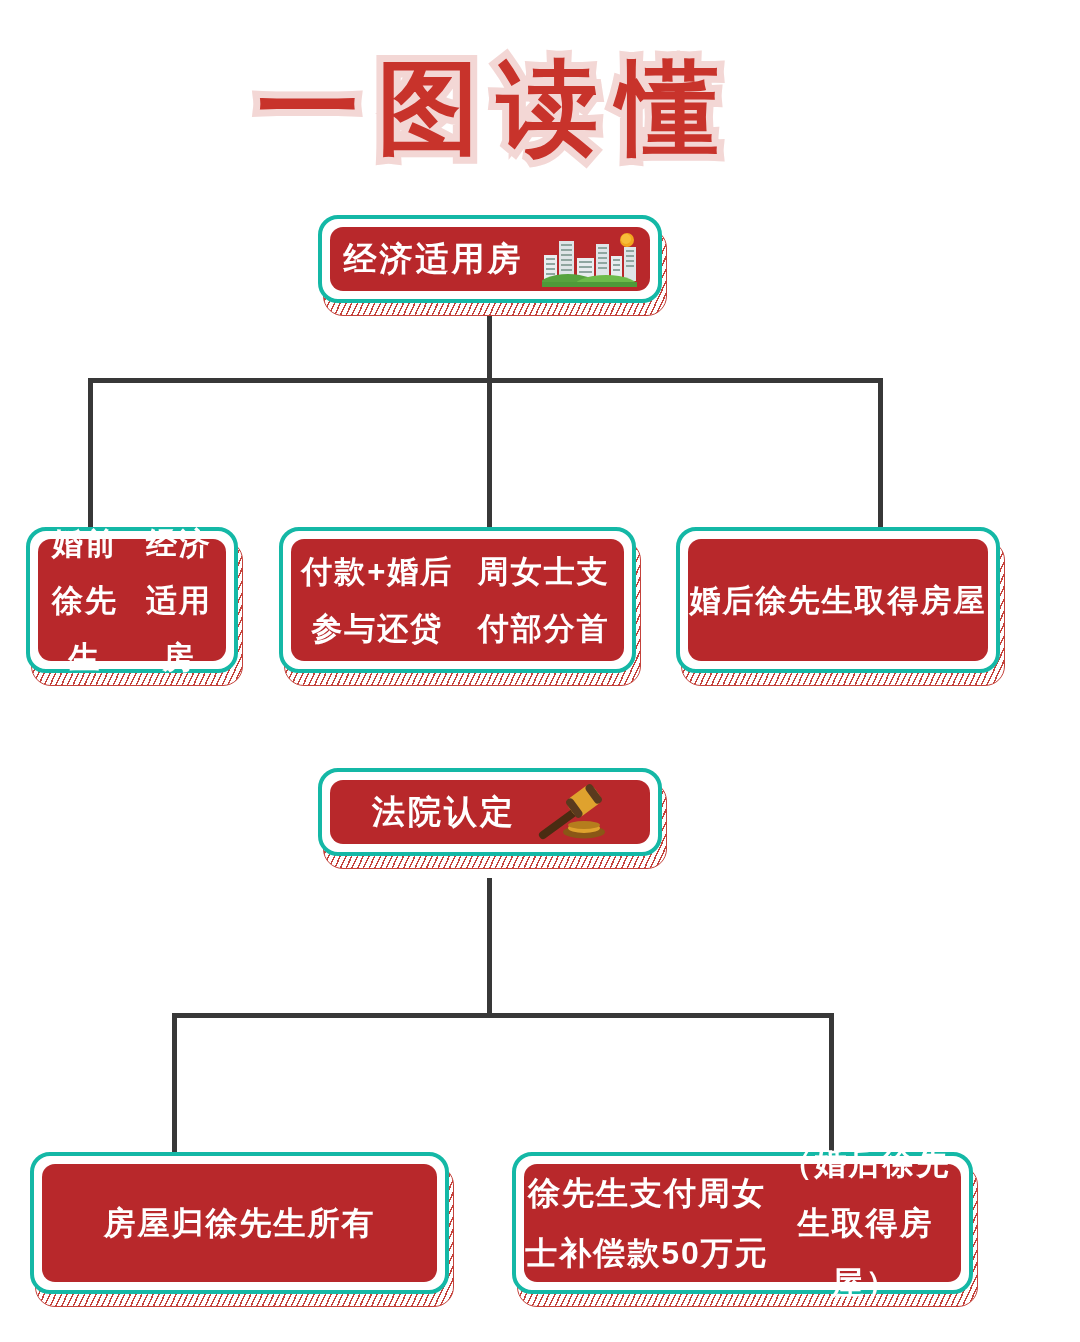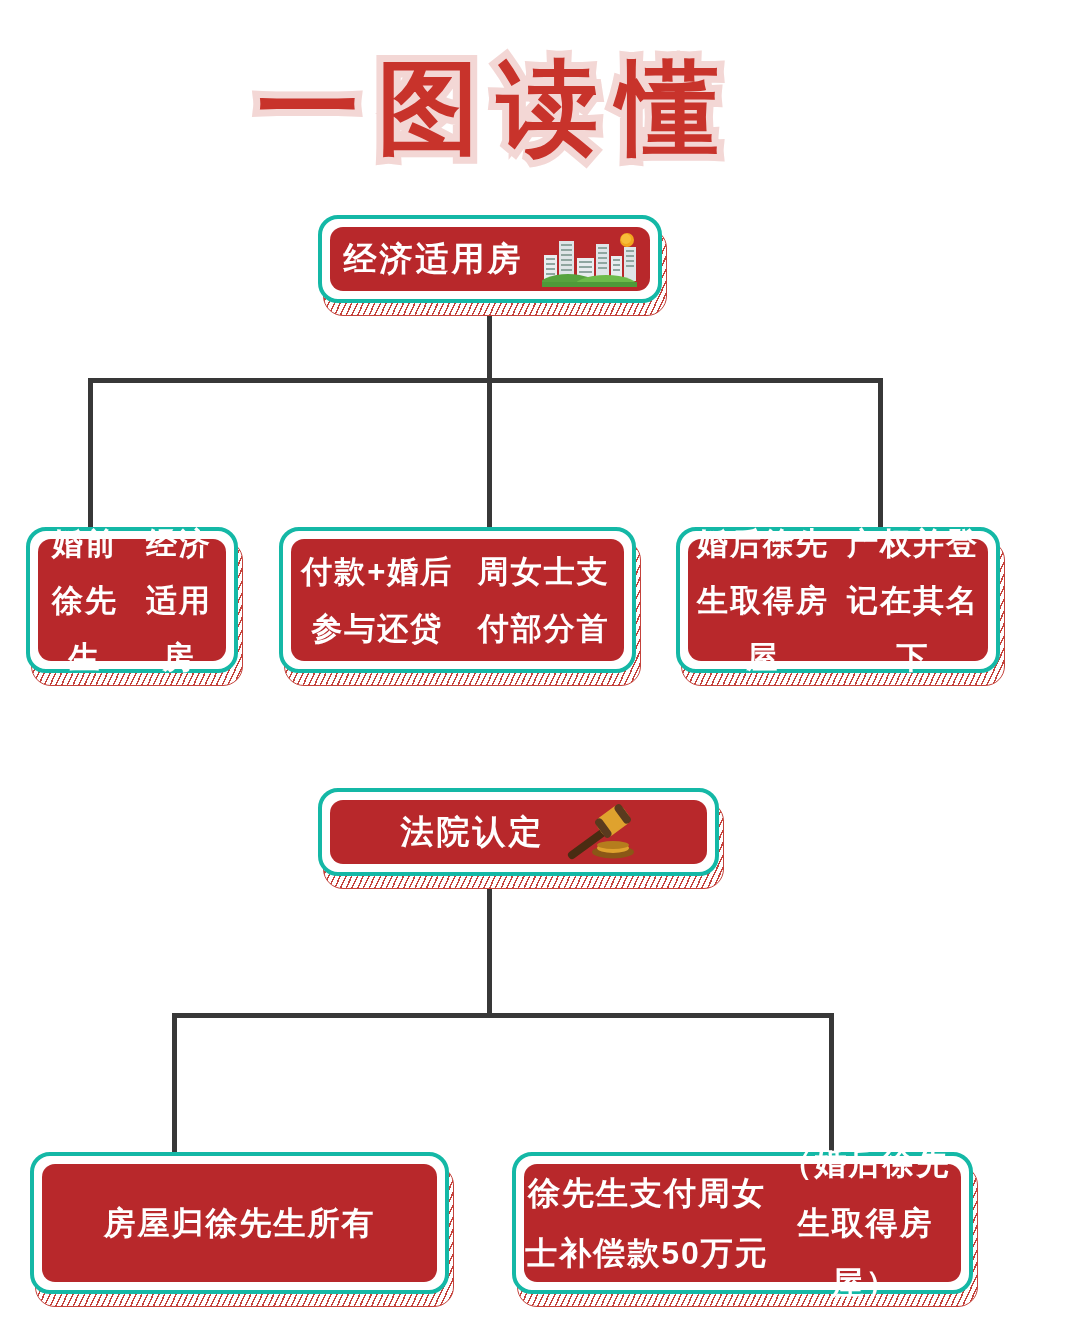--- a/index.html
+++ b/index.html
@@ -124,26 +124,25 @@
         <span class="label-line">周女士支付部分首</span>
       </div>
     </div>
   </div>
 
   <div class="node" style="left:676px;top:527px;width:324px;height:146px">
     <div class="node-shadow"></div>
     <div class="node-card">
       <div class="node-red">
         <span class="label-line">婚后徐先生取得房屋</span>
-        <span class="label-line">产权并登记在其名下</span>
       </div>
     </div>
   </div>
 
-  <div class="node" style="left:318px;top:788px;width:401px;height:88px">
+  <div class="node" style="left:318px;top:768px;width:344px;height:88px">
     <div class="node-shadow"></div>
     <div class="node-card">
       <div class="node-red row">
         <span class="label-lg">法院认定</span>
         <svg class="icon" width="74" height="58" viewBox="0 0 74 58">
           <ellipse cx="50" cy="49" rx="21" ry="6.5" fill="#8a5716"></ellipse>
           <ellipse cx="50" cy="45" rx="16" ry="5" fill="#dfa22e"></ellipse>
           <ellipse cx="50" cy="42" rx="16" ry="4" fill="#b57d1d"></ellipse>
           <line x1="9" y1="52" x2="46" y2="25" stroke="#4a2c12" stroke-width="8" stroke-linecap="round"></line>
           <g transform="rotate(-36 50 18)">

